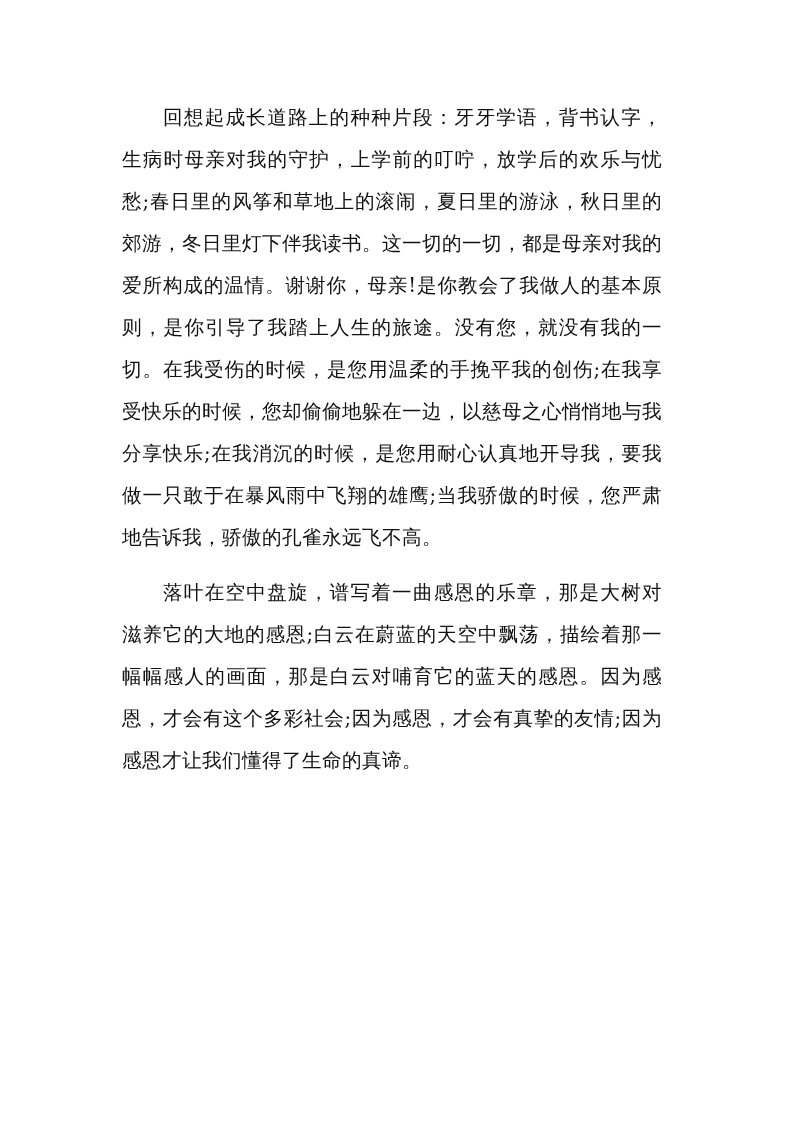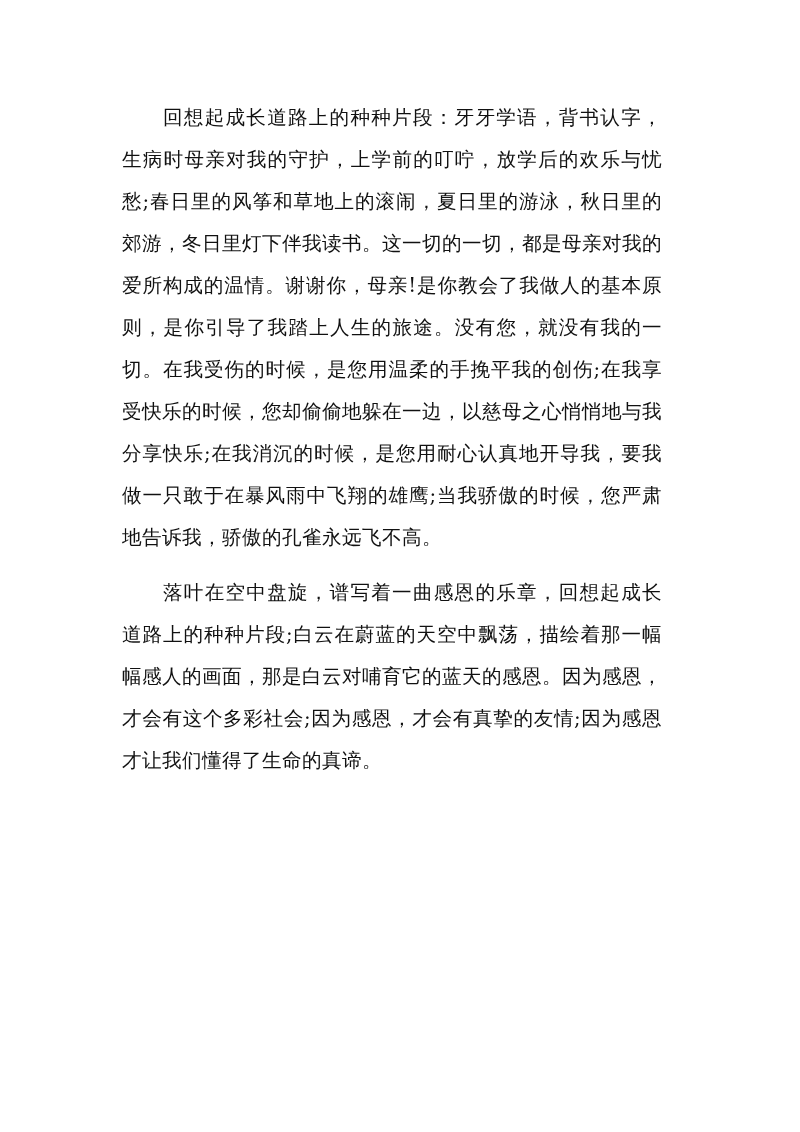--- a/index.html
+++ b/index.html
@@ -30,14 +30,14 @@
     text-justify: inter-character;
     word-break: break-all;
     letter-spacing: 0.4px;
   }
 </style>
 </head>
 <body>
 
 <div class="page">
   <p class="para">回想起成长道路上的种种片段：牙牙学语，背书认字，生病时母亲对我的守护，上学前的叮咛，放学后的欢乐与忧愁;春日里的风筝和草地上的滚闹，夏日里的游泳，秋日里的郊游，冬日里灯下伴我读书。这一切的一切，都是母亲对我的爱所构成的温情。谢谢你，母亲!是你教会了我做人的基本原则，是你引导了我踏上人生的旅途。没有您，就没有我的一切。在我受伤的时候，是您用温柔的手挽平我的创伤;在我享受快乐的时候，您却偷偷地躲在一边，以慈母之心悄悄地与我分享快乐;在我消沉的时候，是您用耐心认真地开导我，要我做一只敢于在暴风雨中飞翔的雄鹰;当我骄傲的时候，您严肃地告诉我，骄傲的孔雀永远飞不高。</p>
-  <p class="para">落叶在空中盘旋，谱写着一曲感恩的乐章，回想起成长道路上的种种片段;白云在蔚蓝的天空中飘荡，描绘着那一幅幅感人的画面，那是白云对哺育它的蓝天的感恩。因为感恩，才会有这个多彩社会;因为感恩，才会有真挚的友情;因为感恩才让我们懂得了生命的真谛。</p>
+  <p class="para">落叶在空中盘旋，谱写着一曲感恩的乐章，那是大树对滋养它的大地的感恩;白云在蔚蓝的天空中飘荡，描绘着那一幅幅感人的画面，那是白云对哺育它的蓝天的感恩。因为感恩，才会有这个多彩社会;因为感恩，才会有真挚的友情;因为感恩才让我们懂得了生命的真谛。</p>
 </div>
 
 </body></html>

